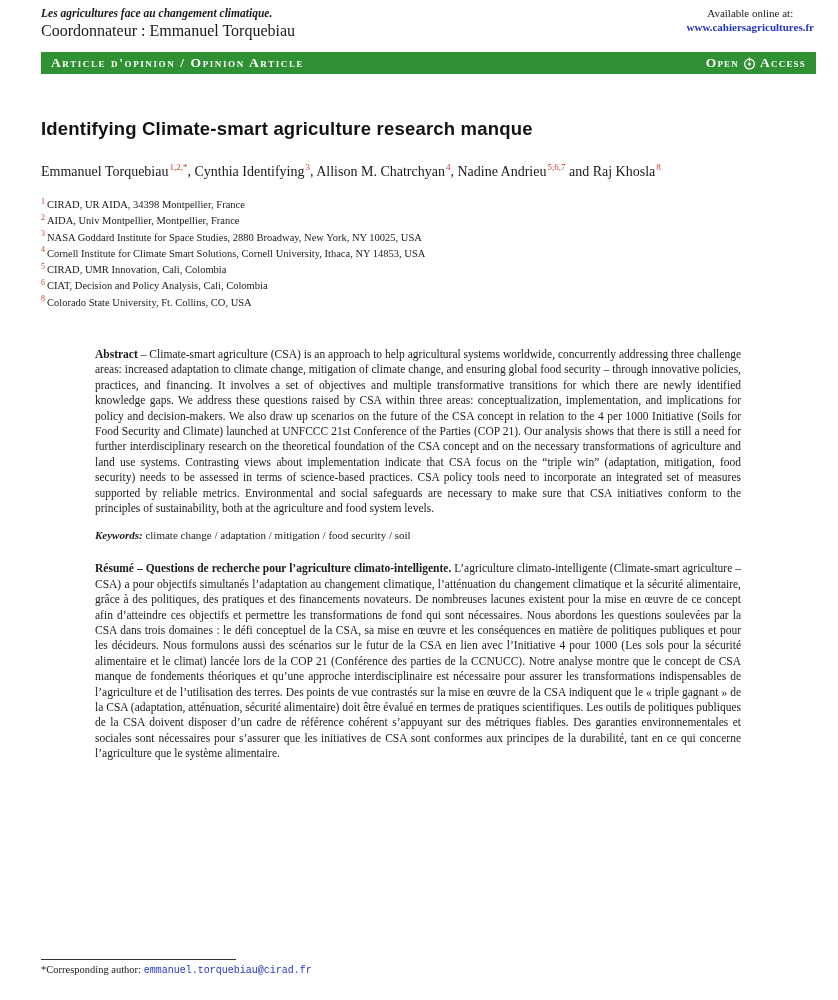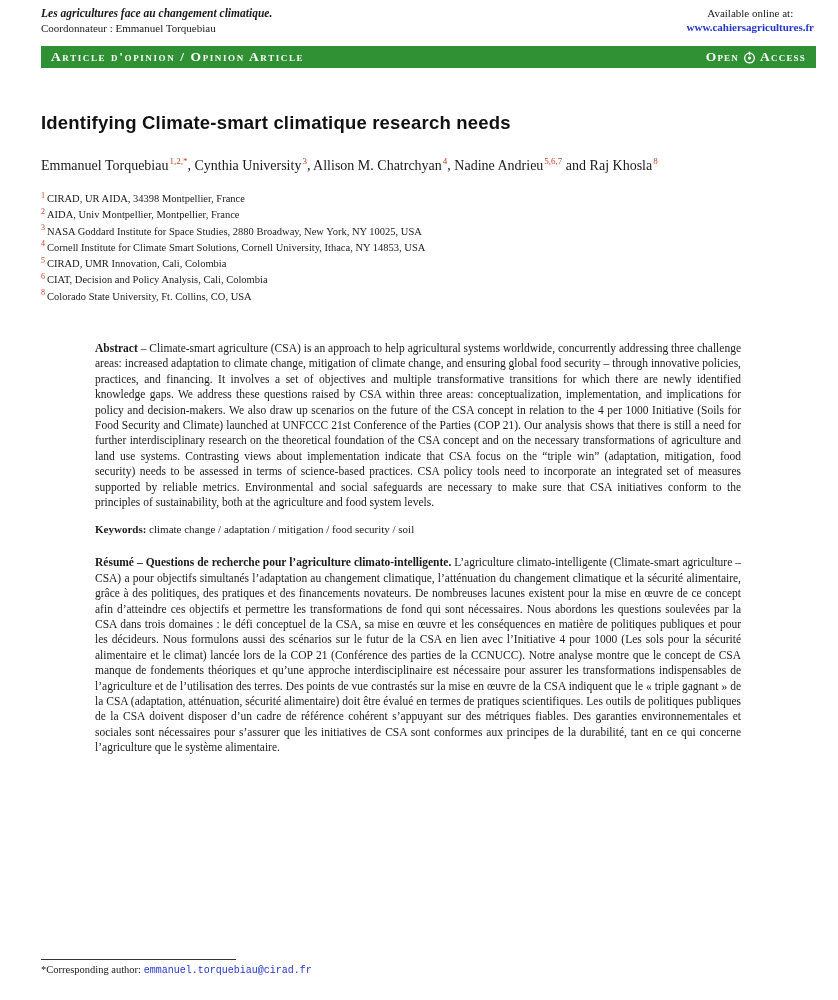--- a/index.html
+++ b/index.html
@@ -10,21 +10,21 @@
     font-family: "Liberation Serif", serif;
     color: #1a1a1a;
     position: relative;
     overflow: hidden;
   }
   .page { padding: 7px 22px 0 41px; height: 100%; position: relative; box-sizing: border-box; }
 
   
   .top-header { display: flex; justify-content: space-between; align-items: flex-start; }
   .series-title { font-weight: bold; font-style: italic; font-size: 11.5px; }
-  .coordinator { margin-top: 3px; font-size: 11px; }
+  .coordinator { margin-top: 3px; font-size: 16px; }
   .top-right { text-align: center; font-size: 11px; padding-right: 2px; }
   .site-link { display: block; color: var(--link-blue, #2233cc); font-weight: bold; text-decoration: none; margin-top: 2px; cursor: pointer; }
 
   
   .banner {
     margin-top: 12px; height: 22px;
     background: var(--accent-green, #2f9133);
     color: #ffffff;
     display: flex; justify-content: space-between; align-items: center;
     padding: 0 10px;
@@ -43,21 +43,21 @@
   .authors { margin-top: 20px; font-size: 14px; max-width: 645px; line-height: 1.65; }
   sup.aff { color: var(--accent-red, #c54427); font-size: 9px; line-height: 0; margin-left: 1px; }
   .affiliations { margin-top: 11px; list-style: none; font-size: 10.5px; line-height: 1.55; margin-bottom: 16px; padding: 0; }
   .affiliations li sup { color: var(--accent-red, #c54427); font-size: 8px; line-height: 0; margin-right: 2px; }
 
   
   .abstract-block { margin-top: 36px; margin-left: 54px; width: 646px; }
   .para { font-size: 11.5px; line-height: 1.34; text-align: justify; margin: 0; }
   .para b { font-weight: bold; }
   .keywords { margin: 13px 0 0 0; font-size: 11px; }
-  .keywords b { font-weight: bold; }
+  .keywords b { font-weight: bold; font-style: italic; }
   .resume { margin-top: 20px; }
   .motscles { margin-top: 10px; }
 
   
   .footnote { position: absolute; left: 41px; bottom: 24px; font-size: 10.5px; }
   .footnote-rule { width: 195px; border-top: 1px solid #333; margin-bottom: 4px; }
   .email { font-family: "Liberation Mono", monospace; font-size: 10px; color: var(--link-blue, #2233cc); text-decoration: none; cursor: pointer; }
 </style>
 </head>
 <body>
@@ -82,23 +82,23 @@
       <svg class="oa-icon" width="13" height="13" viewBox="0 0 24 24">
         <circle cx="12" cy="13" r="9" fill="none" stroke="#ffffff" stroke-width="2.4"></circle>
         <circle cx="12" cy="13" r="3" fill="#ffffff"></circle>
         <rect x="10.8" y="1" width="2.4" height="7" fill="#ffffff"></rect>
       </svg>
       <span>Access</span>
     </span>
   </div>
 
   <main>
-    <h1 class="title">Identifying Climate-smart climatique research needs</h1>
+    <h1 class="title">Identifying Climate-smart agriculture research manque</h1>
 
-    <p class="authors"><span><span>Emmanuel Torquebiau</span><sup class="aff">1,2,*</sup></span><span><span>, Cynthia University</span><sup class="aff">3</sup></span><span><span>, Allison M. Chatrchyan</span><sup class="aff">4</sup></span><span><span>, Nadine Andrieu</span><sup class="aff">5,6,7</sup></span><span><span> and Raj Khosla</span><sup class="aff">8</sup></span></p>
+    <p class="authors"><span><span>Emmanuel Torquebiau</span><sup class="aff">1,2,*</sup></span><span><span>, Cynthia Identifying</span><sup class="aff">3</sup></span><span><span>, Allison M. Chatrchyan</span><sup class="aff">4</sup></span><span><span>, Nadine Andrieu</span><sup class="aff">5,6,7</sup></span><span><span> and Raj Khosla</span><sup class="aff">8</sup></span></p>
 
     <ul class="affiliations">
       <li><sup>1</sup><span>CIRAD, UR AIDA, 34398 Montpellier, France</span></li>
       <li><sup>2</sup><span>AIDA, Univ Montpellier, Montpellier, France</span></li>
       <li><sup>3</sup><span>NASA Goddard Institute for Space Studies, 2880 Broadway, New York, NY 10025, USA</span></li>
       <li><sup>4</sup><span>Cornell Institute for Climate Smart Solutions, Cornell University, Ithaca, NY 14853, USA</span></li>
       <li><sup>5</sup><span>CIRAD, UMR Innovation, Cali, Colombia</span></li>
       <li><sup>6</sup><span>CIAT, Decision and Policy Analysis, Cali, Colombia</span></li>
       <li><sup>8</sup><span>Colorado State University, Ft. Collins, CO, USA</span></li>
     </ul>

